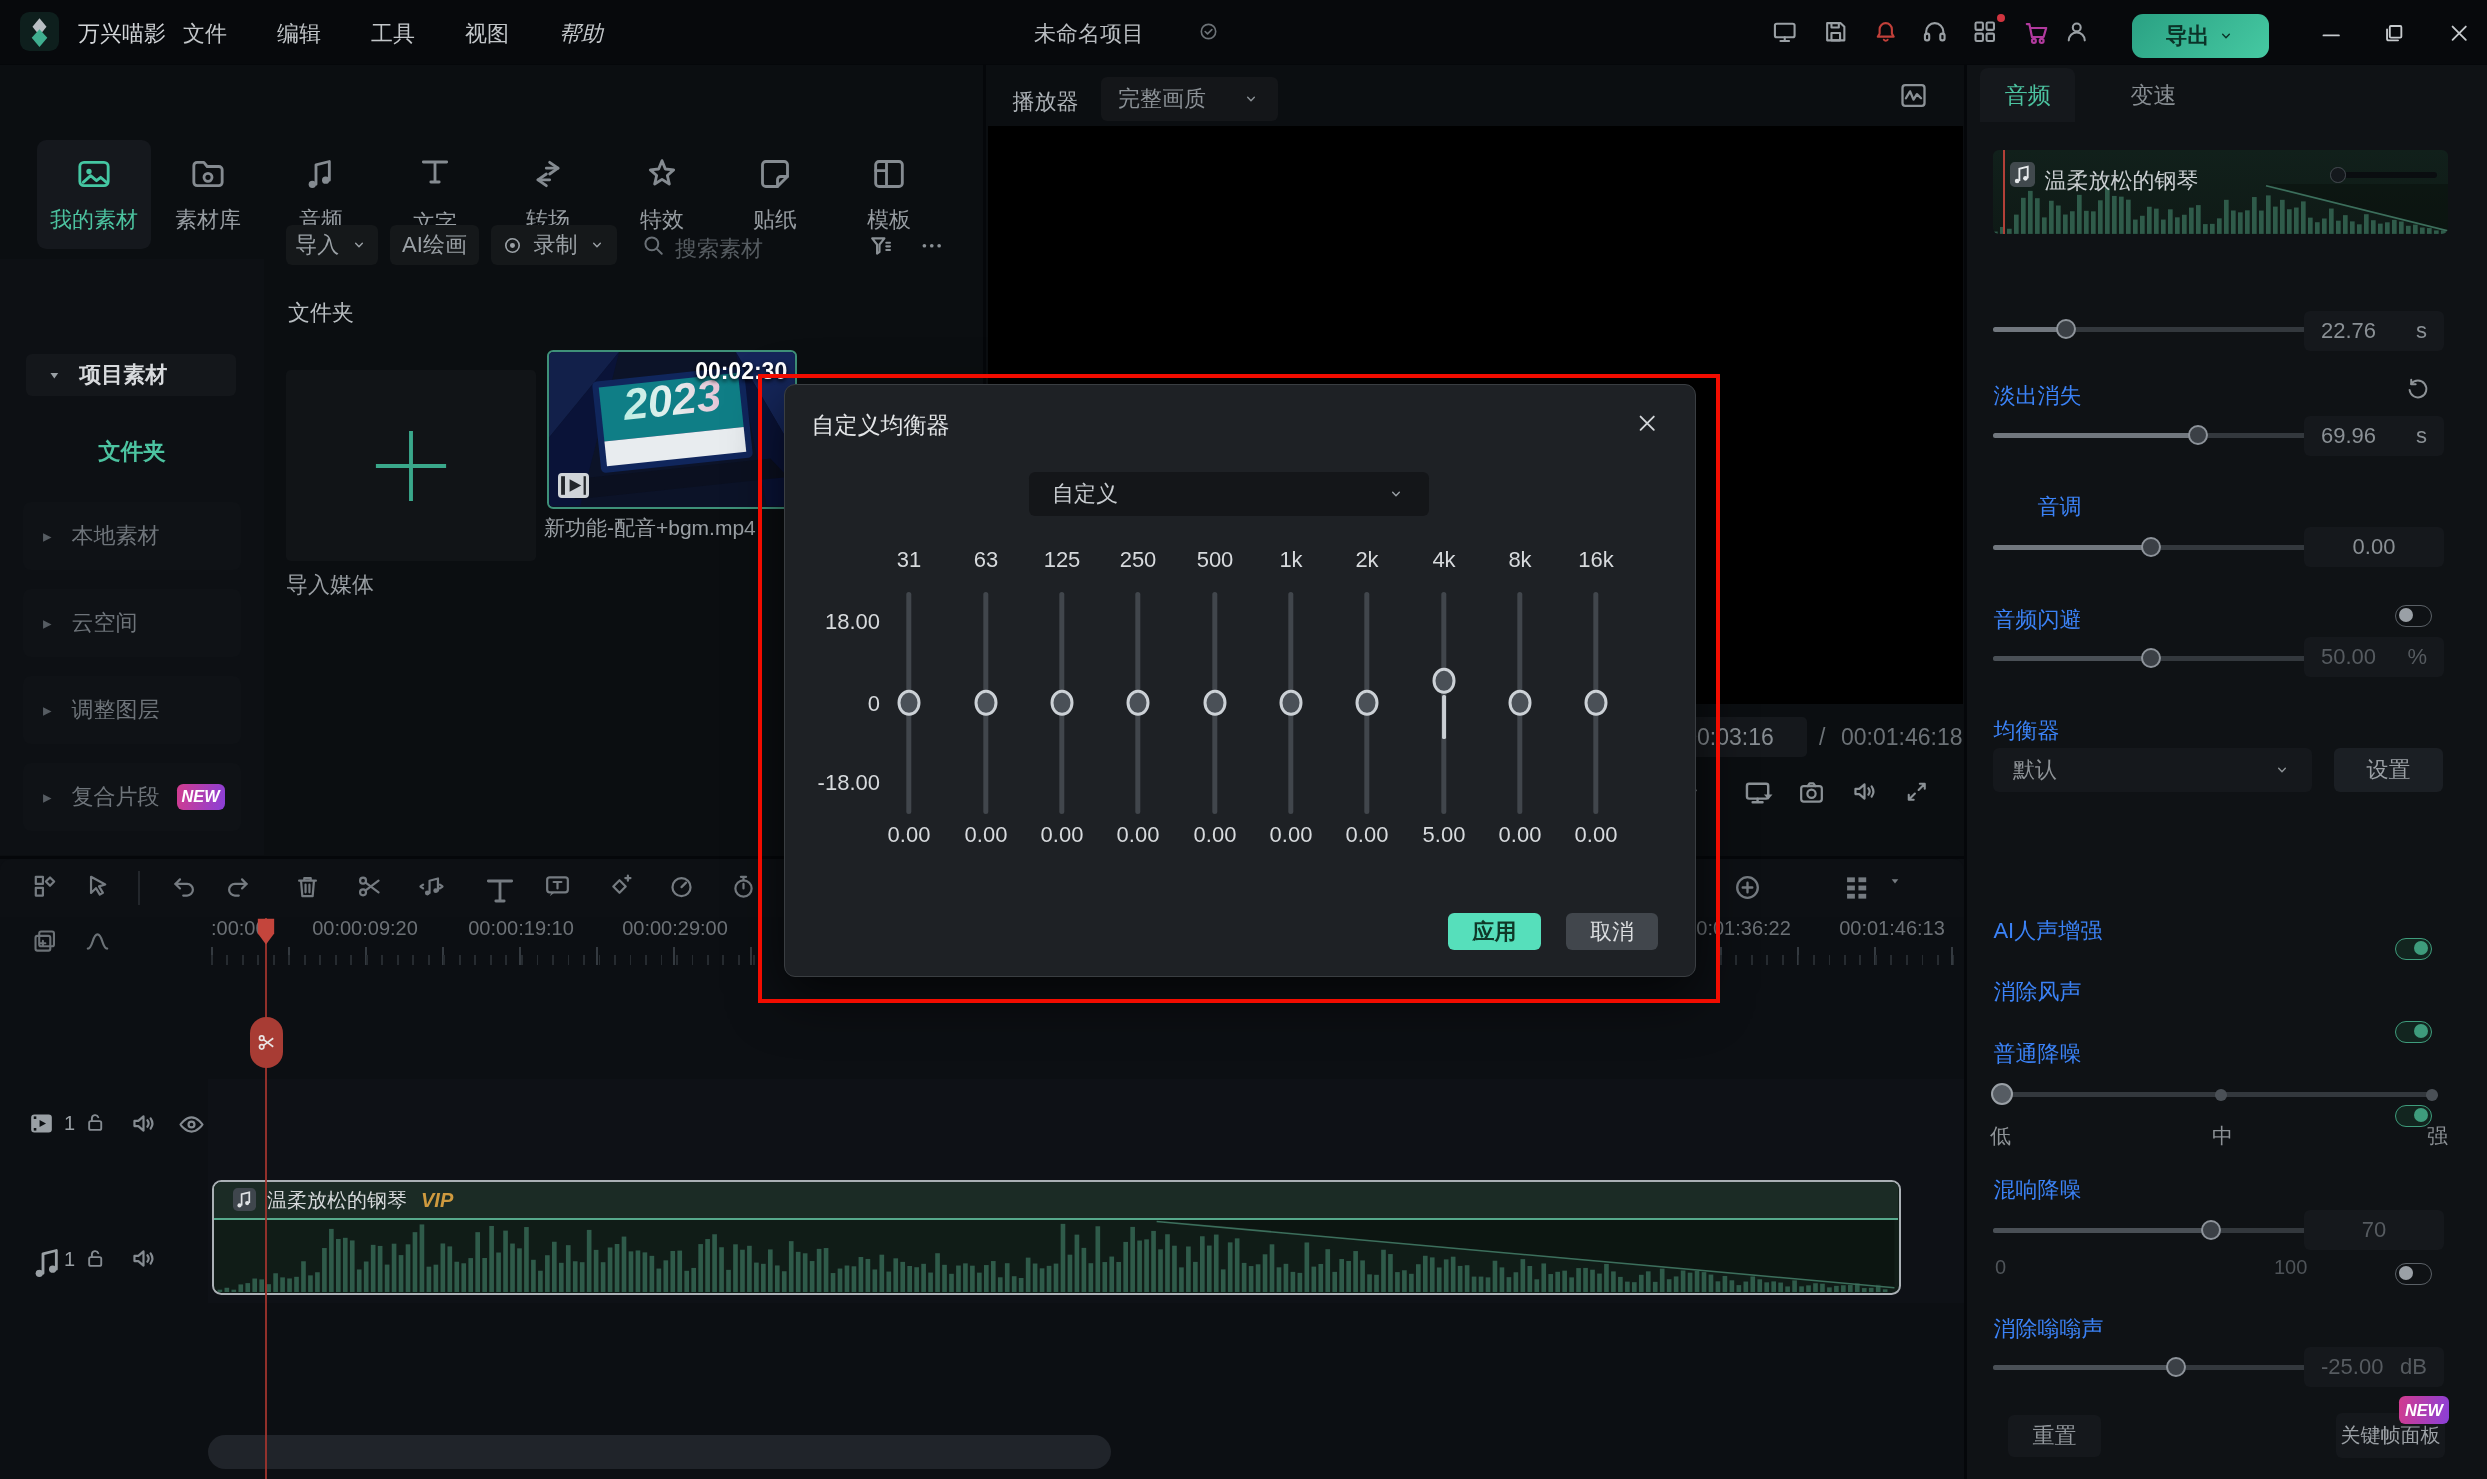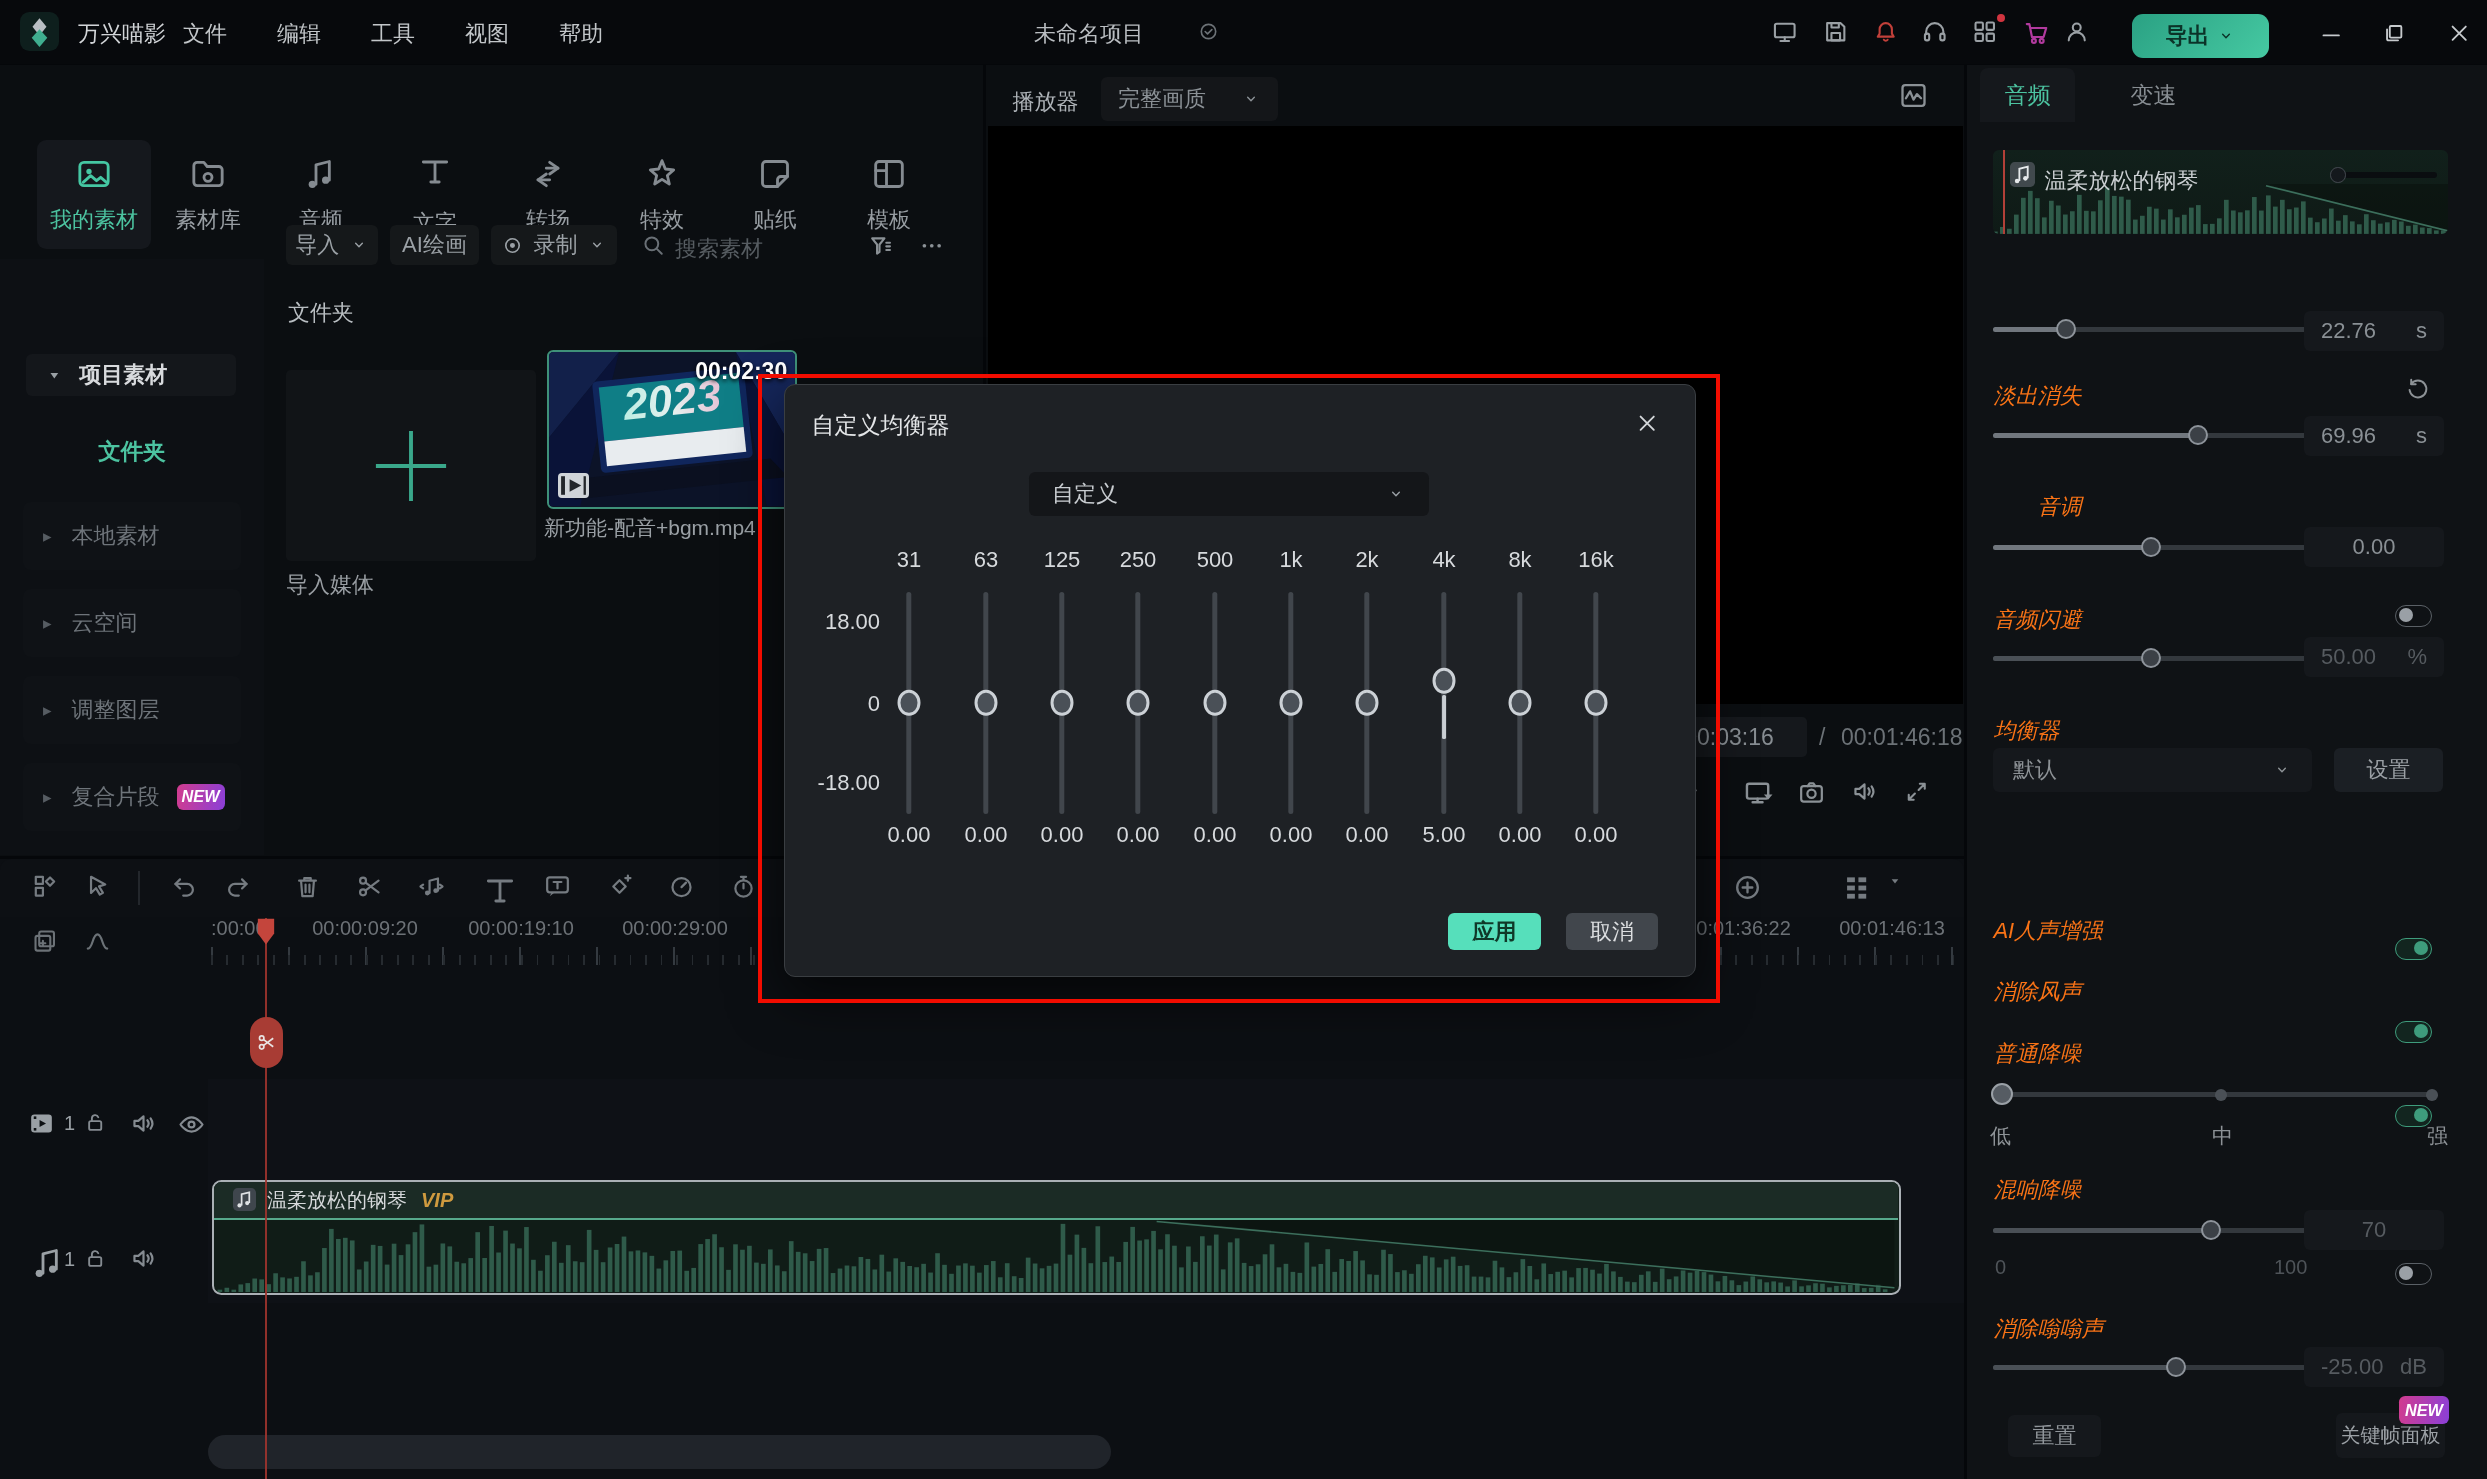--- a/index.html
+++ b/index.html
@@ -22,21 +22,21 @@
   .mtab.active .ticon{color:#45c7a3;}
   
   .sideitem{left:23px;width:218px;height:68px;background:#0f1216;border-radius:7.8px;display:flex;align-items:center;}
   .sideitem .arrow{margin-left:20px;color:#565c62;font-size:17px;}
   .sideitem .lbl{margin-left:20px;color:#6e747a;font-size:22px;}
   .badge-new{background:linear-gradient(100deg,#d23c8e,#8a3fd8);color:#fff;font-size:16.3px;font-style:italic;font-weight:bold;border-radius:6.2px;display:flex;align-items:center;justify-content:center;}
   .toolbtn{background:#15181a;border-radius:6.2px;color:#9ba1a6;font-size:22px;display:flex;align-items:center;justify-content:center;gap:9.3px;}
   
   .valbox{width:140px;height:40px;background:#15181c;border-radius:6.2px;display:flex;align-items:center;justify-content:space-between;padding:0 17px;box-sizing:border-box;font-size:22px;color:#8a9095;}
   .valbox.dim{color:#565b60;}
-  .rplabel{font-size:22px;color:#f97316;font-style:italic;}
+  .rplabel{font-size:22px;color:#3b82f6;}
   .sechead{left:1967px;width:520px;height:40px;background:#14171b;border-top:0.8px solid #1d2125;border-bottom:0.8px solid #1d2125;}
   
   .hslider{height:5.4px;border-radius:3.1px;background:#33383d;}
   .hslider .fill{position:absolute;left:0;top:0;height:5.4px;border-radius:3.1px;background:#71777e;}
   .hknob{position:absolute;width:20px;height:20px;border-radius:50%;background:#3b4046;border:2.3px solid #8d939a;box-sizing:border-box;}
   
   .toggle{width:37px;height:22px;border-radius:11px;border:1.6px solid #5a6066;box-sizing:border-box;position:relative;background:transparent;}
   .toggle .knob{position:absolute;top:2.3px;left:3.1px;width:14px;height:14px;border-radius:50%;background:#9aa0a6;}
   .toggle.on{border-color:#3e9c7c;background:#12251f;}
   .toggle.on .knob{left:auto;right:3.1px;background:#3e9c7c;}
@@ -64,21 +64,21 @@
 <div id="app">
 
   <div id="titlebar" class="abs">
     <div class="abs" style="left:20px;top:12.4px;width:39px;height:39px;border-radius:9.3px;background:#0e1f1d;">
       <svg width="39" height="39" viewBox="0 0 50 50">
           <polygon points="25,8 34,19 25,30 16,19" fill="#b9bec3"></polygon>
           <polygon points="25,22 35,33 25,45 15,33" fill="#3fae8f"></polygon>
         </svg>
     </div>
     <div class="abs" style="left:78px;top:18.7px;font-size:22px;color:#d2d5d8;">万兴喵影</div>
-    <div id="menubar" class="abs" style="left:183px;top:18.7px;height:28px;"><span class="menu-item" style="margin-right: 50px;">文件</span><span class="menu-item" style="margin-right: 50px;">编辑</span><span class="menu-item" style="margin-right: 50px;">工具</span><span class="menu-item" style="margin-right: 50px;">视图</span><span class="menu-item" style="margin-right: 50px;">帮助</span></div>
+    <div id="menubar" class="abs" style="left:183px;top:18.7px;height:28px;"><span class="menu-item" style="margin-right: 50px;">文件</span><span class="menu-item" style="margin-right: 50px;">编辑</span><span class="menu-item" style="margin-right: 50px;">工具</span><span class="menu-item" style="margin-right: 50px;">视图</span><span class="menu-item" style="margin-right: 50px; font-style: italic;">帮助</span></div>
     <div class="abs" style="left:1034px;top:18.7px;font-size:22px;color:#b9bdc1;">未命名项目</div>
     <div class="abs ic" style="left:1197px;top:20px;color:#6c7277;">
         <svg width="23" height="23" viewBox="0 0 24 24" fill="none" stroke="currentColor" stroke-width="1.7" stroke-linecap="round" stroke-linejoin="round">
           <circle cx="12" cy="12" r="7.5"></circle>
           <path d="M8.5 12l2.5 2.5 4.5-4.5"></path>
         </svg>
       </div>
     <span class="abs ic" style="left:1770px;top:17px;color:#9aa0a5;">
         <svg width="29.5" height="29.5" viewBox="0 0 24 24" fill="none" stroke="currentColor" stroke-width="1.7" stroke-linecap="round" stroke-linejoin="round">
           <rect x="4" y="5.5" width="16" height="11" rx="1.5"></rect>

